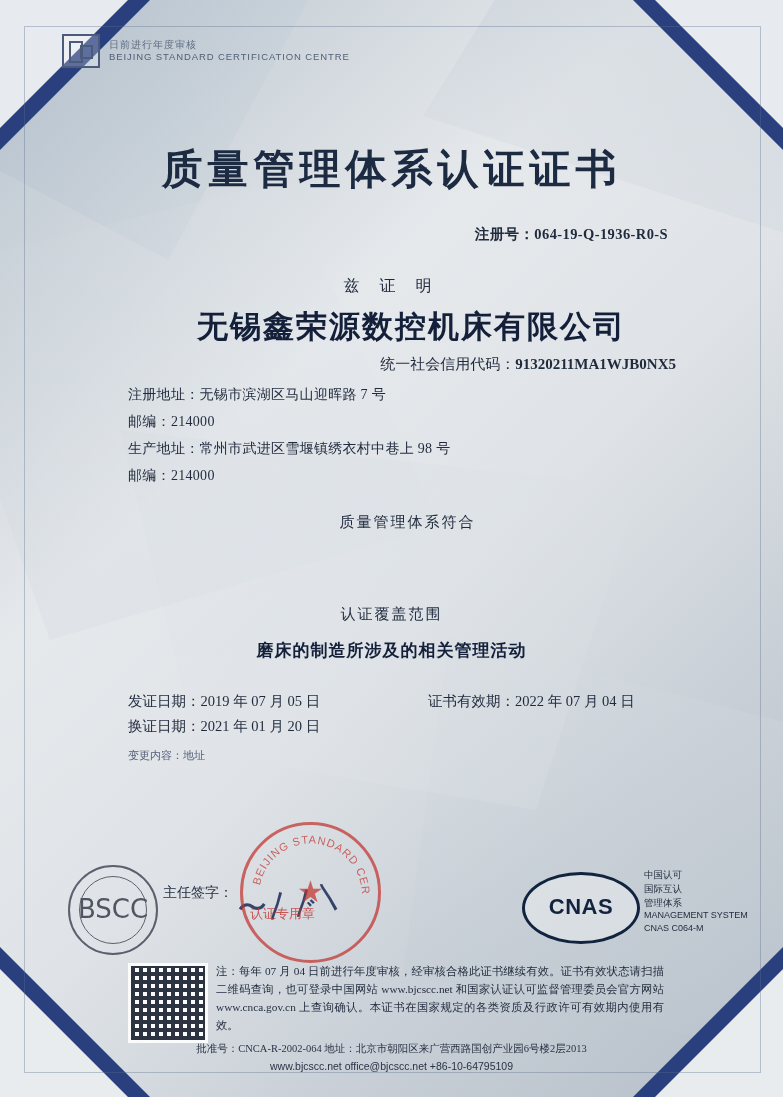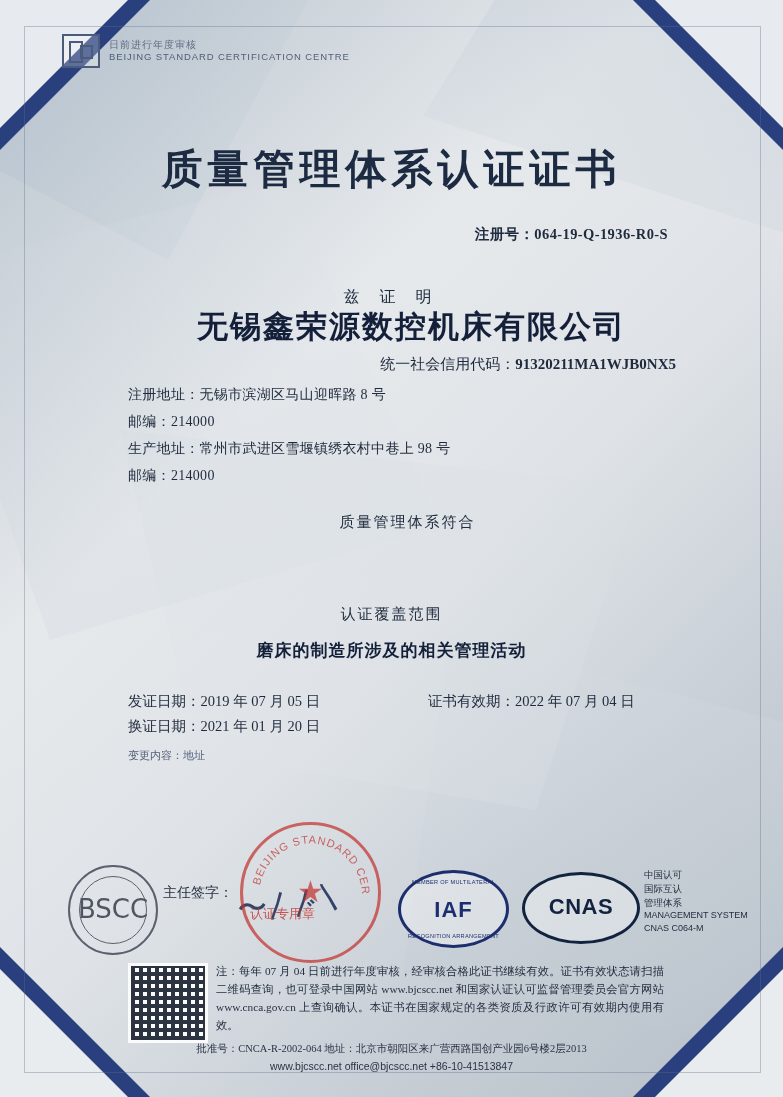--- a/index.html
+++ b/index.html
@@ -51,21 +51,21 @@
   .content{position:absolute;top:0;left:0;width:783px;height:1097px;}
   .title{
     position:absolute;top:142px;width:100%;text-align:center;
     font-size:41px;letter-spacing:5px;font-weight:bold;color:#1c2a42;
     font-family:"DejaVu Serif",serif;
   }
   .regno{
     position:absolute;top:225px;right:115px;
     font-size:14.5px;font-weight:bold;color:#1f2a3c;letter-spacing:.4px;
   }
-  .zizheng{position:absolute;top:276px;width:100%;text-align:center;font-size:16px;letter-spacing:8px;color:#1f2a3c;margin-top:11px;}
+  .zizheng{position:absolute;top:276px;width:100%;text-align:center;font-size:16px;letter-spacing:8px;color:#1f2a3c;}
   .company{
     position:absolute;top:306px;width:100%;text-align:center;
     font-size:31px;font-weight:bold;letter-spacing:2px;color:#14203a;
     font-family:"DejaVu Serif",serif;
     margin-left:20px;
   }
   .credit{position:absolute;top:355px;right:107px;font-size:15px;color:#1f2a3c;}
   .credit b{font-weight:bold;}
   .addr{position:absolute;left:128px;font-size:14px;color:#1f2a3c;letter-spacing:.3px;}
   .a1{top:386px;}
@@ -170,21 +170,21 @@
 
     <div class="title">质量管理体系认证证书</div>
     <div class="regno">注册号：064-19-Q-1936-R0-S</div>
     <div class="zizheng">兹 证 明</div>
     <div class="company">无锡鑫荣源数控机床有限公司</div>
 
     <div class="credit">
       <span>统一社会信用代码：</span><b>91320211MA1WJB0NX5</b>
     </div>
 
-    <div class="addr a1">注册地址：无锡市滨湖区马山迎晖路 8 号</div>
+    <div class="addr a1">注册地址：无锡市滨湖区马山迎晖路 7 号</div>
     <div class="addr a2">邮编：214000</div>
     <div class="addr a3">生产地址：常州市武进区雪堰镇绣衣村中巷上 98 号</div>
     <div class="addr a4">邮编：214000</div>
 
     <div class="std-label">质量管理体系符合</div>
 
     <div class="scope-label">认证覆盖范围</div>
     <div class="scope">磨床的制造所涉及的相关管理活动</div>
 
     <div class="dates">
@@ -209,40 +209,33 @@
         <text><textPath href="#arcTop" startOffset="6%">BEIJING STANDARD CERTIFICATION CENTRE</textPath></text>
       </svg>
     </div>
     <div class="stamp-cn">认证专用章</div>
 
     <div class="mark m-bjsc">
       <div class="inner"></div>
       <div class="glyph">BSCC</div>
     </div>
 
-    <div class="mark m-iaf">
-      <div class="oval">
-        <div class="top">MEMBER OF MULTILATERAL</div>
-        <div class="txt">IAF</div>
-        <div class="bot">RECOGNITION ARRANGEMENT</div>
-      </div>
-    </div>
 
     <div class="mark m-cnas">
       <div class="oval">
         <div class="txt">CNAS</div>
       </div>
     </div>
     <div class="cnas-side">
       <div>中国认可</div>
       <div>国际互认</div>
       <div>管理体系</div>
       <div class="en">MANAGEMENT SYSTEM</div>
       <div class="en">CNAS C064-M</div>
     </div>
 
     <div class="qr"></div>
     <div class="note">注：每年 07 月 04 日前进行年度审核，经审核合格此证书继续有效。证书有效状态请扫描二维码查询，也可登录中国网站 www.bjcscc.net 和国家认证认可监督管理委员会官方网站 www.cnca.gov.cn 上查询确认。本证书在国家规定的各类资质及行政许可有效期内使用有效。</div>
 
     <div class="footer1">批准号：CNCA-R-2002-064  地址：北京市朝阳区来广营西路国创产业园6号楼2层2013</div>
-    <div class="footer2">www.bjcscc.net   office@bjcscc.net   +86-10-41513847</div>
+    <div class="footer2">www.bjcscc.net   office@bjcscc.net   +86-10-64795109</div>
   </div>
 </div>
 
 </body></html>

